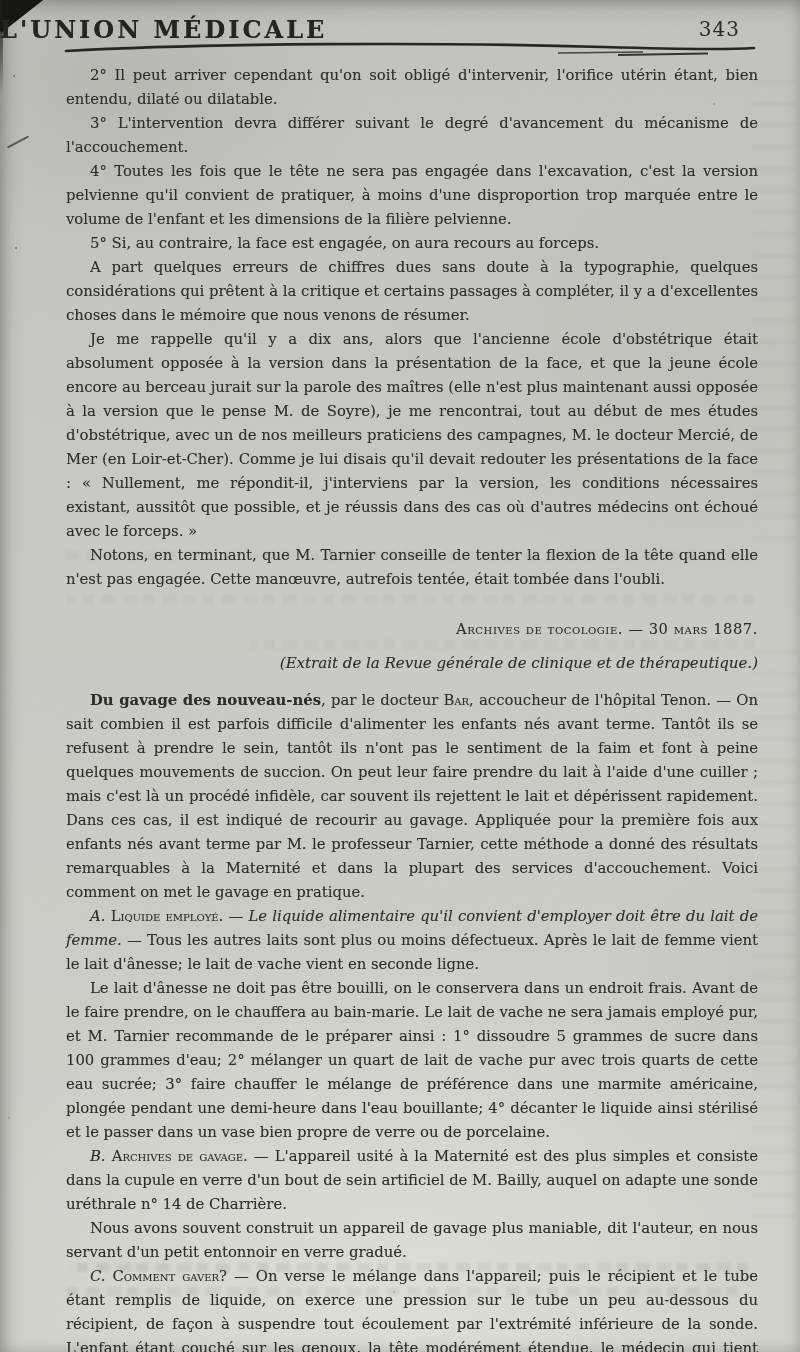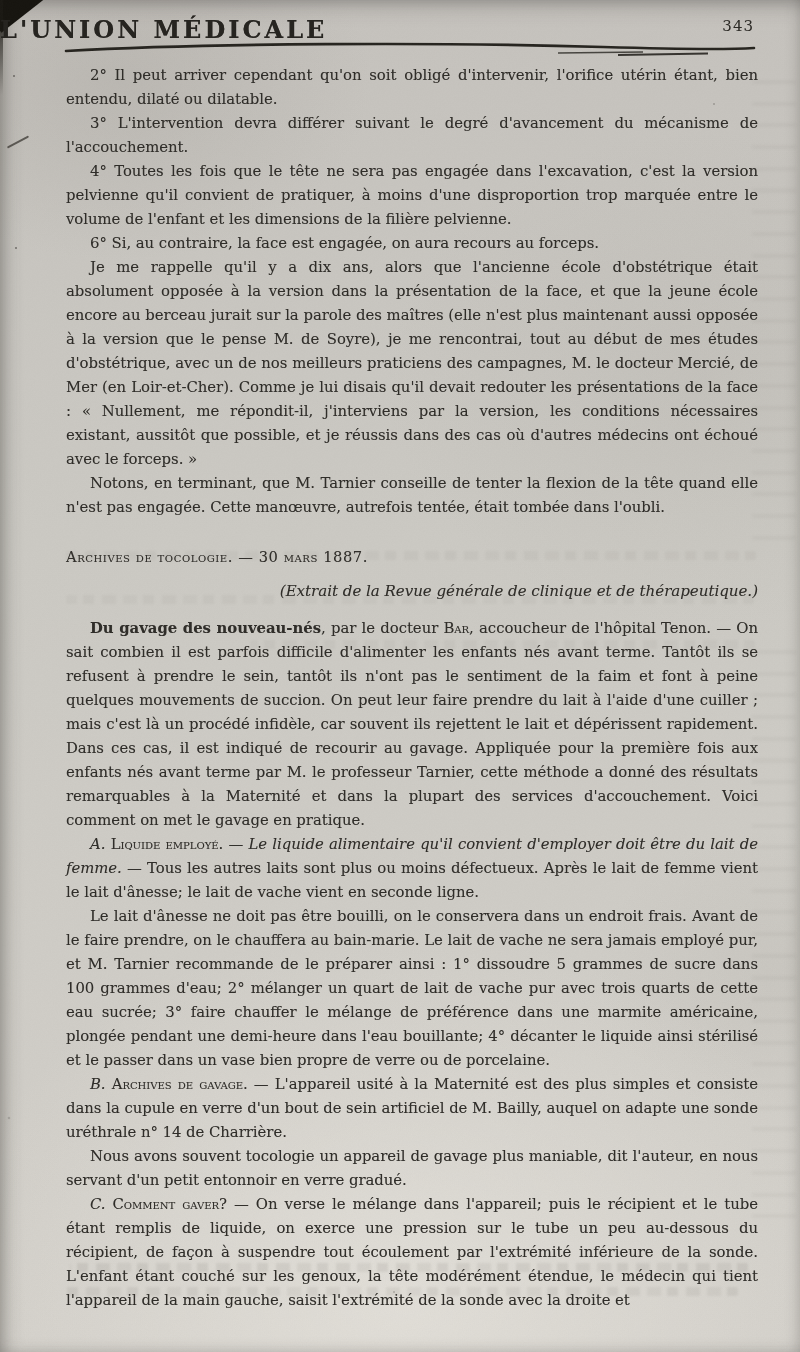--- a/index.html
+++ b/index.html
@@ -23,37 +23,37 @@
     font-family:"DejaVu Serif","Liberation Serif",serif;
     color:#2e2c28;
   }
   .masthead{
     position:absolute;top:15px;left:0;width:100%;
     text-align:left;font-weight:bold;font-size:24px;
     letter-spacing:3px;color:#25231f;
     text-shadow:0 0 .6px rgba(37,35,31,.6);
   }
   .page-number{
-    position:absolute;top:17px;right:46px;
-    font-size:15px;color:#2a2824;letter-spacing:1px;margin-left:36px;
+    position:absolute;top:17px;right:60px;
+    font-size:20px;color:#2a2824;letter-spacing:1px;margin-left:36px;
   }
   .rule-svg{position:absolute;top:40px;left:58px;}
   .content{
     position:absolute;top:63px;left:66px;width:692px;
     font-size:14.8px;line-height:24px;
     text-align:justify;
     hyphens:auto;-webkit-hyphens:auto;
     text-shadow:.2px .2px 0 rgba(46,44,40,.30);
   }
   .p{margin:0;text-indent:24px;}
   .sc{font-variant:small-caps;}
   .b{font-weight:bold;}
   .i{font-style:italic;}
   .archives{
-    margin:26px 0 0;text-align:left;text-indent:0;
+    margin:26px 0 0;text-align:right;text-indent:0;
     font-variant:small-caps;font-size:14.6px;letter-spacing:.6px;
   }
   .extrait{
     margin:10px 0 0;text-align:right;text-indent:0;
     font-style:italic;font-size:15px;
   }
   .after-head{margin-top:13px;}
   
   .ghost{
     position:absolute;height:9px;border-radius:2px;
@@ -110,36 +110,37 @@
   <svg class="rule-svg" width="704" height="18" aria-hidden="true">
     <path d="M8,11 C150,3 380,2 545,7 C630,9.5 680,9 696,8" fill="none" stroke="#26241f" stroke-width="2.6" stroke-linecap="round"></path>
     <path d="M500,13 L585,12" fill="none" stroke="#26241f" stroke-width="1.4" opacity=".8"></path>
     <path d="M560,15 L650,13.5" fill="none" stroke="#26241f" stroke-width="1.8" opacity=".9"></path>
   </svg>
 
   <div class="content">
     <p class="p"><span>2° Il peut arriver cependant qu'on soit obligé d'intervenir, l'orifice utérin étant, bien entendu, dilaté ou dilatable.</span></p>
     <p class="p"><span>3° L'intervention devra différer suivant le degré d'avancement du mécanisme de l'accouchement.</span></p>
     <p class="p"><span>4° Toutes les fois que le tête ne sera pas engagée dans l'excavation, c'est la version pelvienne qu'il convient de pratiquer, à moins d'une disproportion trop marquée entre le volume de l'enfant et les dimensions de la filière pelvienne.</span></p>
-    <p class="p"><span>6° Si, au contraire, la face est engagée, on aura recours au forceps.</span></p>
+    <p class="p"><span>5° Si, au contraire, la face est engagée, on aura recours au forceps.</span></p>
+    <p class="p"><span>A part quelques erreurs de chiffres dues sans doute à la typographie, quelques considérations qui prêtent à la critique et certains passages à compléter, il y a d'excellentes choses dans le mémoire que nous venons de résumer.</span></p>
     <p class="p"><span>Je me rappelle qu'il y a dix ans, alors que l'ancienne école d'obstétrique était absolument opposée à la version dans la présentation de la face, et que la jeune école encore au berceau jurait sur la parole des maîtres (elle n'est plus maintenant aussi opposée à la version que le pense M. de Soyre), je me rencontrai, tout au début de mes études d'obstétrique, avec un de nos meilleurs praticiens des campagnes, M. le docteur Mercié, de Mer (en Loir-et-Cher). Comme je lui disais qu'il devait redouter les présentations de la face : « Nullement, me répondit-il, j'interviens par la version, les conditions nécessaires existant, aussitôt que possible, et je réussis dans des cas où d'autres médecins ont échoué avec le forceps. »</span></p>
     <p class="p"><span>Notons, en terminant, que M. Tarnier conseille de tenter la flexion de la tête quand elle n'est pas engagée. Cette manœuvre, autrefois tentée, était tombée dans l'oubli.</span></p>
 
     <p class="archives"><span>Archives de tocologie. — 30 mars 1887.</span></p>
     <p class="extrait">(Extrait de la Revue générale de clinique et de thérapeutique.)</p>
 
     <p class="p after-head"><span class="b">Du gavage des nouveau-nés</span><span>, par le docteur </span><span class="sc">Bar</span><span>, accoucheur de l'hôpital Tenon. — On sait combien il est parfois difficile d'alimenter les enfants nés avant terme. Tantôt ils se refusent à prendre le sein, tantôt ils n'ont pas le sentiment de la faim et font à peine quelques mouvements de succion. On peut leur faire prendre du lait à l'aide d'une cuiller ; mais c'est là un procédé infidèle, car souvent ils rejettent le lait et dépérissent rapidement. Dans ces cas, il est indiqué de recourir au gavage. Appliquée pour la première fois aux enfants nés avant terme par M. le professeur Tarnier, cette méthode a donné des résultats remarquables à la Maternité et dans la plupart des services d'accouchement. Voici comment on met le gavage en pratique.</span></p>
 
     <p class="p"><span class="i">A. </span><span class="sc">Liquide employé</span><span>. — </span><span class="i">Le liquide alimentaire qu'il convient d'employer doit être du lait de femme.</span><span> — Tous les autres laits sont plus ou moins défectueux. Après le lait de femme vient le lait d'ânesse; le lait de vache vient en seconde ligne.</span></p>
 
     <p class="p"><span>Le lait d'ânesse ne doit pas être bouilli, on le conservera dans un endroit frais. Avant de le faire prendre, on le chauffera au bain-marie. Le lait de vache ne sera jamais employé pur, et M. Tarnier recommande de le préparer ainsi : 1° dissoudre 5 grammes de sucre dans 100 grammes d'eau; 2° mélanger un quart de lait de vache pur avec trois quarts de cette eau sucrée; 3° faire chauffer le mélange de préférence dans une marmite américaine, plongée pendant une demi-heure dans l'eau bouillante; 4° décanter le liquide ainsi stérilisé et le passer dans un vase bien propre de verre ou de porcelaine.</span></p>
 
     <p class="p"><span class="i">B. </span><span class="sc">Archives de gavage</span><span>. — L'appareil usité à la Maternité est des plus simples et consiste dans la cupule en verre d'un bout de sein artificiel de M. Bailly, auquel on adapte une sonde uréthrale n° 14 de Charrière.</span></p>
 
-    <p class="p"><span>Nous avons souvent tocologie un appareil de gavage plus maniable, dit l'auteur, en nous servant d'un petit entonnoir en verre gradué.</span></p>
+    <p class="p"><span>Nous avons souvent construit un appareil de gavage plus maniable, dit l'auteur, en nous servant d'un petit entonnoir en verre gradué.</span></p>
 
     <p class="p"><span class="i">C. </span><span class="sc">Comment gaver</span><span>? — On verse le mélange dans l'appareil; puis le récipient et le tube étant remplis de liquide, on exerce une pression sur le tube un peu au-dessous du récipient, de façon à suspendre tout écoulement par l'extrémité inférieure de la sonde. L'enfant étant couché sur les genoux, la tête modérément étendue, le médecin qui tient l'appareil de la main gauche, saisit l'extrémité de la sonde avec la droite et</span></p>
   </div>
 
   <div class="ghost" style="left:66px;top:551px;width:690px;opacity:.11;"></div>
   <div class="ghost" style="left:66px;top:595px;width:688px;opacity:.10;"></div>
   <div class="ghost" style="left:250px;top:640px;width:505px;opacity:.10;"></div>
   <div class="ghost" style="left:70px;top:1263px;width:678px;opacity:.20;"></div>
   <div class="ghost" style="left:66px;top:1287px;width:672px;opacity:.17;"></div>
   <div class="ghost-col" style="left:752px;top:80px;height:460px;"></div>

